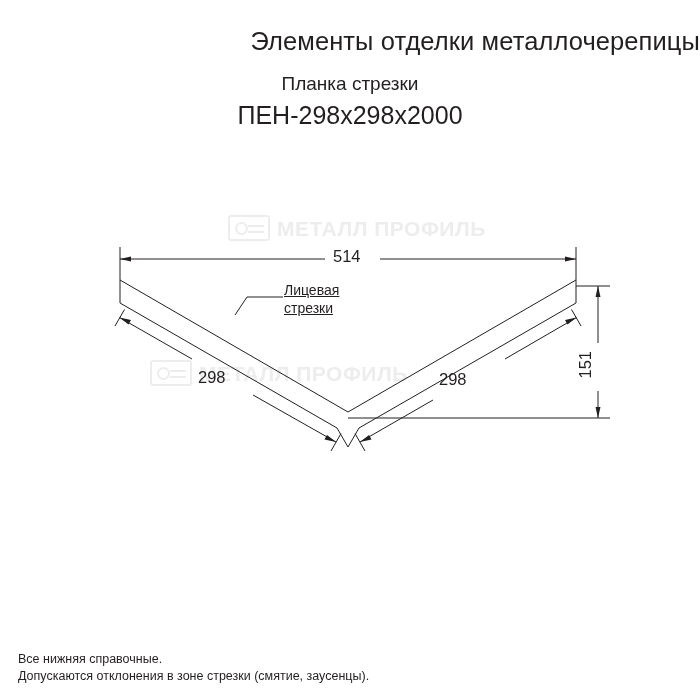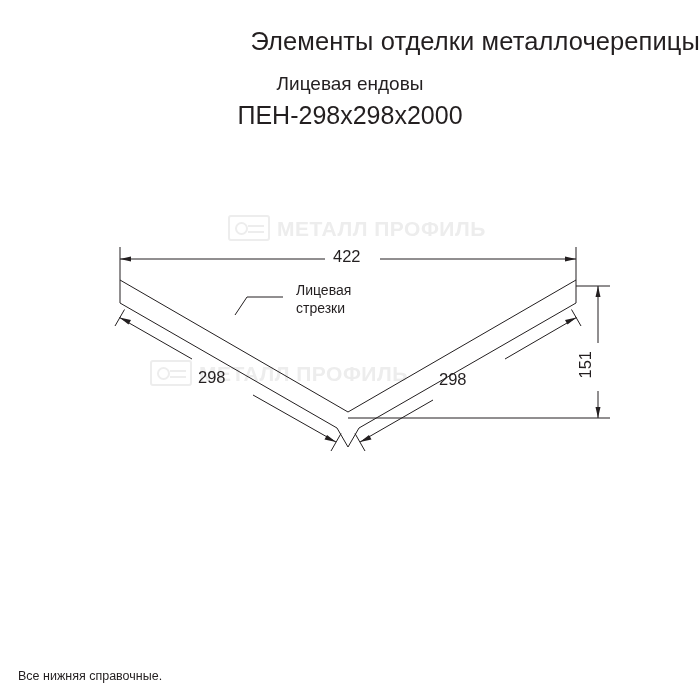--- a/index.html
+++ b/index.html
@@ -115,44 +115,45 @@
   .dim-298-left { left: 198px; top: 193px; }
   .dim-298-right { left: 439px; top: 195px; }
   .dim-151 {
     left: 576px;
     top: 176px;
     writing-mode: vertical-rl;
     transform: rotate(180deg);
   }
   .face-label {
     position: absolute;
-    left: 296px;
+    left: 284px;
     top: 106px;
     font-size: 14px;
     line-height: 18px;
     color: #231f20;
     text-align: left;
+    text-decoration: underline;
   }
   .footer {
     position: absolute;
     left: 18px;
     bottom: 15px;
     font-size: 12.5px;
     line-height: 17px;
     color: #231f20;
   }
 </style>
 </head>
 <body>
 
 <div class="page">
 
   <div class="header">
     <div class="title-main">Элементы отделки металлочерепицы</div>
-    <div class="title-sub">Лицевая ендовы</div>
+    <div class="title-sub">Планка стрезки</div>
     <div class="title-code">ПЕН-298x298x2000</div>
   </div>
 
   <div class="watermarks">
     <div class="wm wm1">
       <span class="wm-mark"></span>
       <span>МЕТАЛЛ ПРОФИЛЬ</span>
     </div>
     <div class="wm wm2">
       <span class="wm-mark"></span>
@@ -198,27 +199,28 @@
       <line x1="355" y1="258.5" x2="365" y2="276"></line>
       <line x1="576.5" y1="142.5" x2="505" y2="184"></line>
       <line x1="433" y1="225" x2="360" y2="267"></line>
       <path d="M 576.5,142.5 L 565,145 L 567.5,149.5 Z" fill="#231f20" stroke="none"></path>
       <path d="M 360,267 L 371.5,264.5 L 369,260 Z" fill="#231f20" stroke="none"></path>
 
     </g>
   </svg>
 
   <div class="drawing" style="pointer-events:none;">
-    <div class="dim-label dim-514">422</div>
+    <div class="dim-label dim-514">514</div>
     <div class="dim-label dim-298-left">298</div>
     <div class="dim-label dim-298-right">298</div>
     <div class="dim-label dim-151">151</div>
     <div class="face-label">
       <div>Лицевая</div>
       <div>стрезки</div>
     </div>
   </div>
 
   <div class="footer">
     <div>Все нижняя справочные.</div>
+    <div>Допускаются отклонения в зоне стрезки (смятие, заусенцы).</div>
   </div>
 
 </div>
 
 </body></html>

